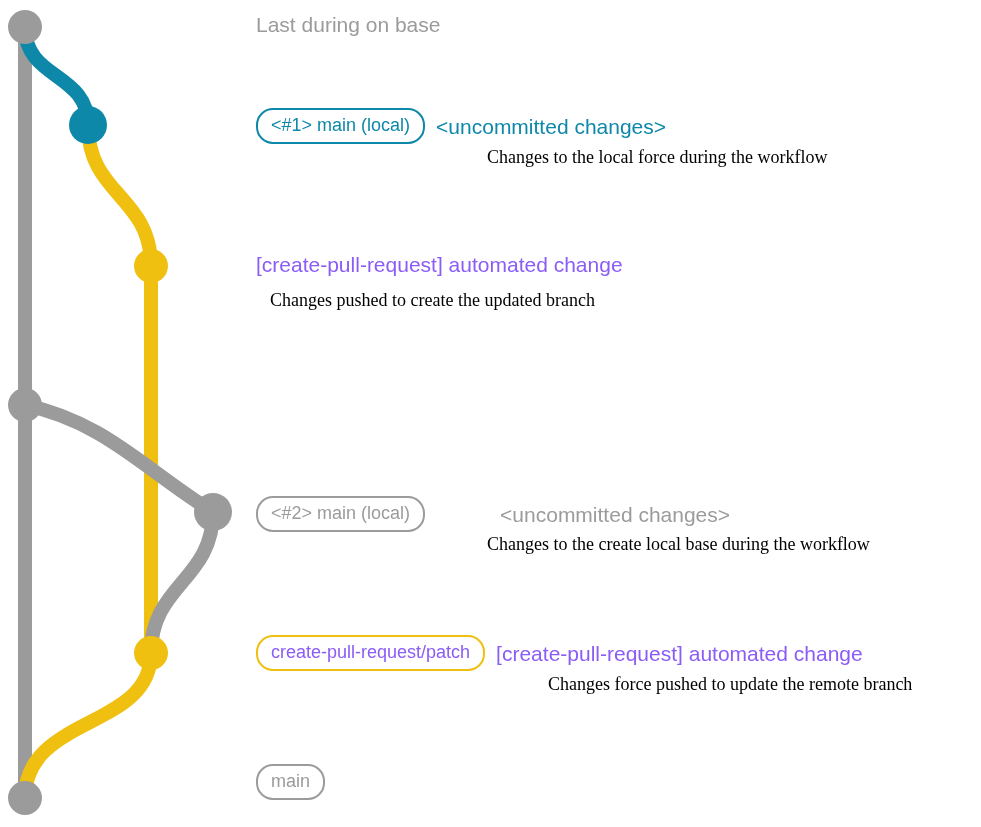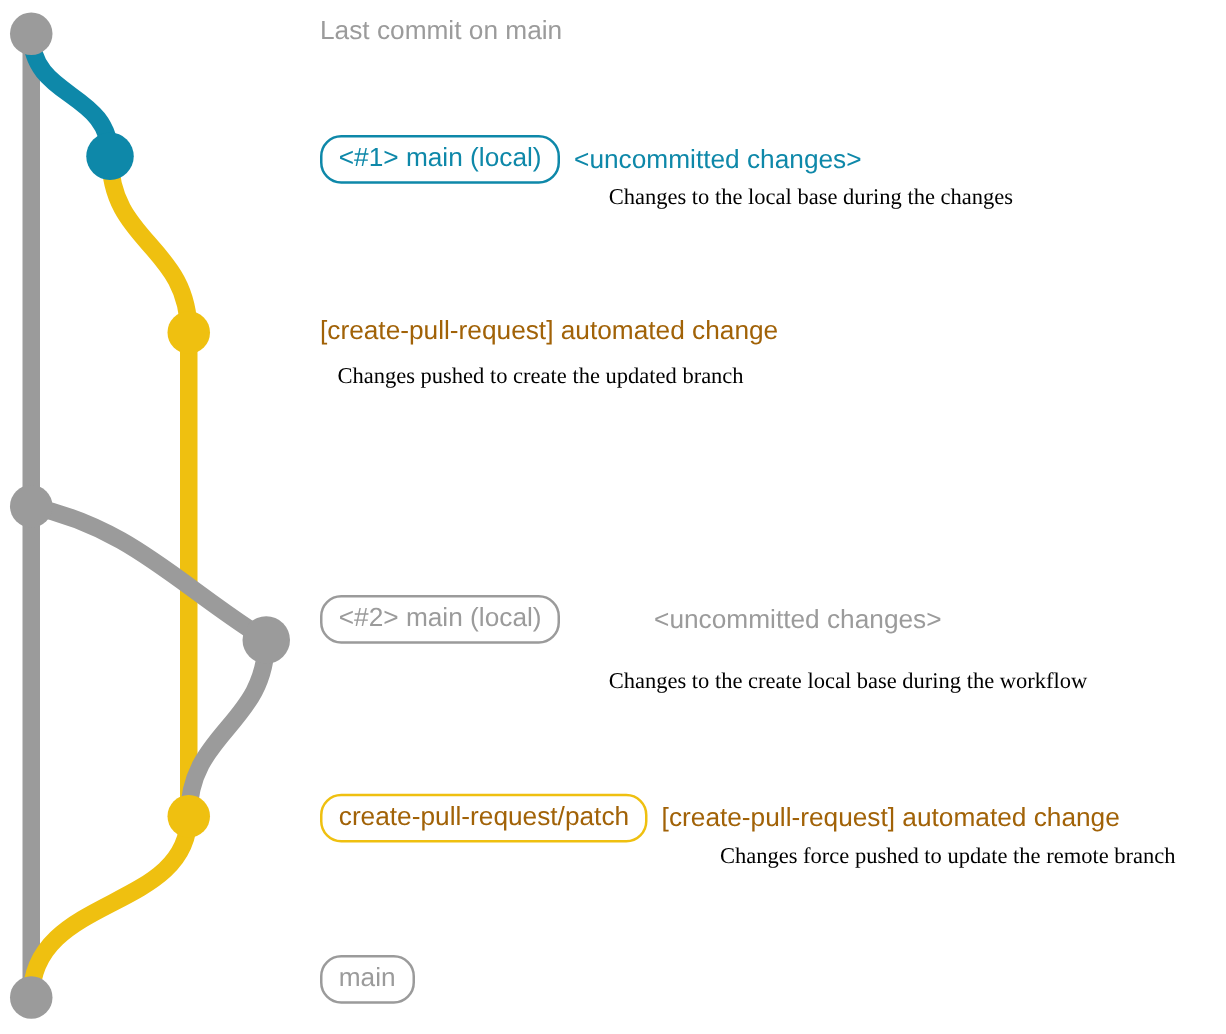--- a/index.html
+++ b/index.html
@@ -37,36 +37,36 @@
   .pill {
     display: inline-flex;
     align-items: center;
     justify-content: center;
     box-sizing: border-box;
     border-style: solid;
     border-width: 2px;
     border-radius: 17px;
     background: #ffffff;
     font-family: "Liberation Sans", sans-serif;
-    font-size: 21px;
+    font-size: 18px;
     line-height: 1;
     padding: 6px 13px 8px 13px;
     white-space: nowrap;
   }
   .pill-gap { width: 11px; height: 1px; }
   .desc {
     position: absolute;
     font-family: "Liberation Serif", serif;
     font-size: 18px;
     line-height: 1;
     color: #000000;
     white-space: nowrap;
   }
   .c-teal   { color: #0e88a9; }
-  .c-yellow { color: #a16207; }
+  .c-yellow { color: #8b5cf6; }
   .c-gray   { color: #9b9b9b; }
   .b-teal   { border-color: #0e88a9; }
   .b-yellow { border-color: #efc010; text-align: center; }
   .b-gray   { border-color: #9b9b9b; }
 </style>
 </head>
 <body>
 
 <div id="page">
 
@@ -91,48 +91,48 @@
     <circle cx="25" cy="27" r="17" fill="#9b9b9b"></circle>
     <circle cx="88" cy="125" r="19" fill="#0e88a9"></circle>
     <circle cx="151" cy="266" r="17" fill="#efc010"></circle>
     <circle cx="25" cy="405" r="17" fill="#9b9b9b"></circle>
     <circle cx="213" cy="512" r="19" fill="#9b9b9b"></circle>
     <circle cx="151" cy="653" r="17" fill="#efc010"></circle>
     <circle cx="25" cy="798" r="17" fill="#9b9b9b"></circle>
   </svg>
 
   <div class="row" style="left:256px; top:14px;">
-    <span class="commit-title c-gray">Last commit on main</span>
+    <span class="commit-title c-gray">Last during on base</span>
   </div>
 
   <div class="row" style="left:256px; top:108px;">
     <span class="pill b-teal c-teal">&lt;#1&gt; main (local)</span>
     <span class="pill-gap"></span>
     <span class="commit-title c-teal">&lt;uncommitted changes&gt;</span>
   </div>
-  <div class="desc" style="left:487px; top:148px;">Changes to the local base during the changes</div>
+  <div class="desc" style="left:487px; top:148px;">Changes to the local force during the workflow</div>
 
   <div class="row" style="left:256px; top:254px;">
     <span class="commit-title c-yellow">[create-pull-request] automated change</span>
   </div>
   <div class="desc" style="left:270px; top:291px;">Changes pushed to create the updated branch</div>
 
 
-  <div class="row" style="left:256px; top:476px;gap:32px;">
+  <div class="row" style="left:256px; top:496px;gap:32px;">
     <span class="pill b-gray c-gray">&lt;#2&gt; main (local)</span>
     <span class="pill-gap"></span>
     <span class="commit-title c-gray">&lt;uncommitted changes&gt;</span>
   </div>
   <div class="desc" style="left:487px; top:535px;">Changes to the create local base during the workflow</div>
 
   <div class="row" style="left:256px; top:635px;">
     <span class="pill b-yellow c-yellow">create-pull-request/patch</span>
     <span class="pill-gap"></span>
     <span class="commit-title c-yellow">[create-pull-request] automated change</span>
   </div>
-  <div class="desc" style="left:576px; top:675px;">Changes force pushed to update the remote branch</div>
+  <div class="desc" style="left:548px; top:675px;">Changes force pushed to update the remote branch</div>
 
   <div class="row" style="left:256px; top:764px;">
     <span class="pill b-gray c-gray">main</span>
     <span class="pill-gap"></span>
   </div>
 
 </div>
 
 </body></html>

